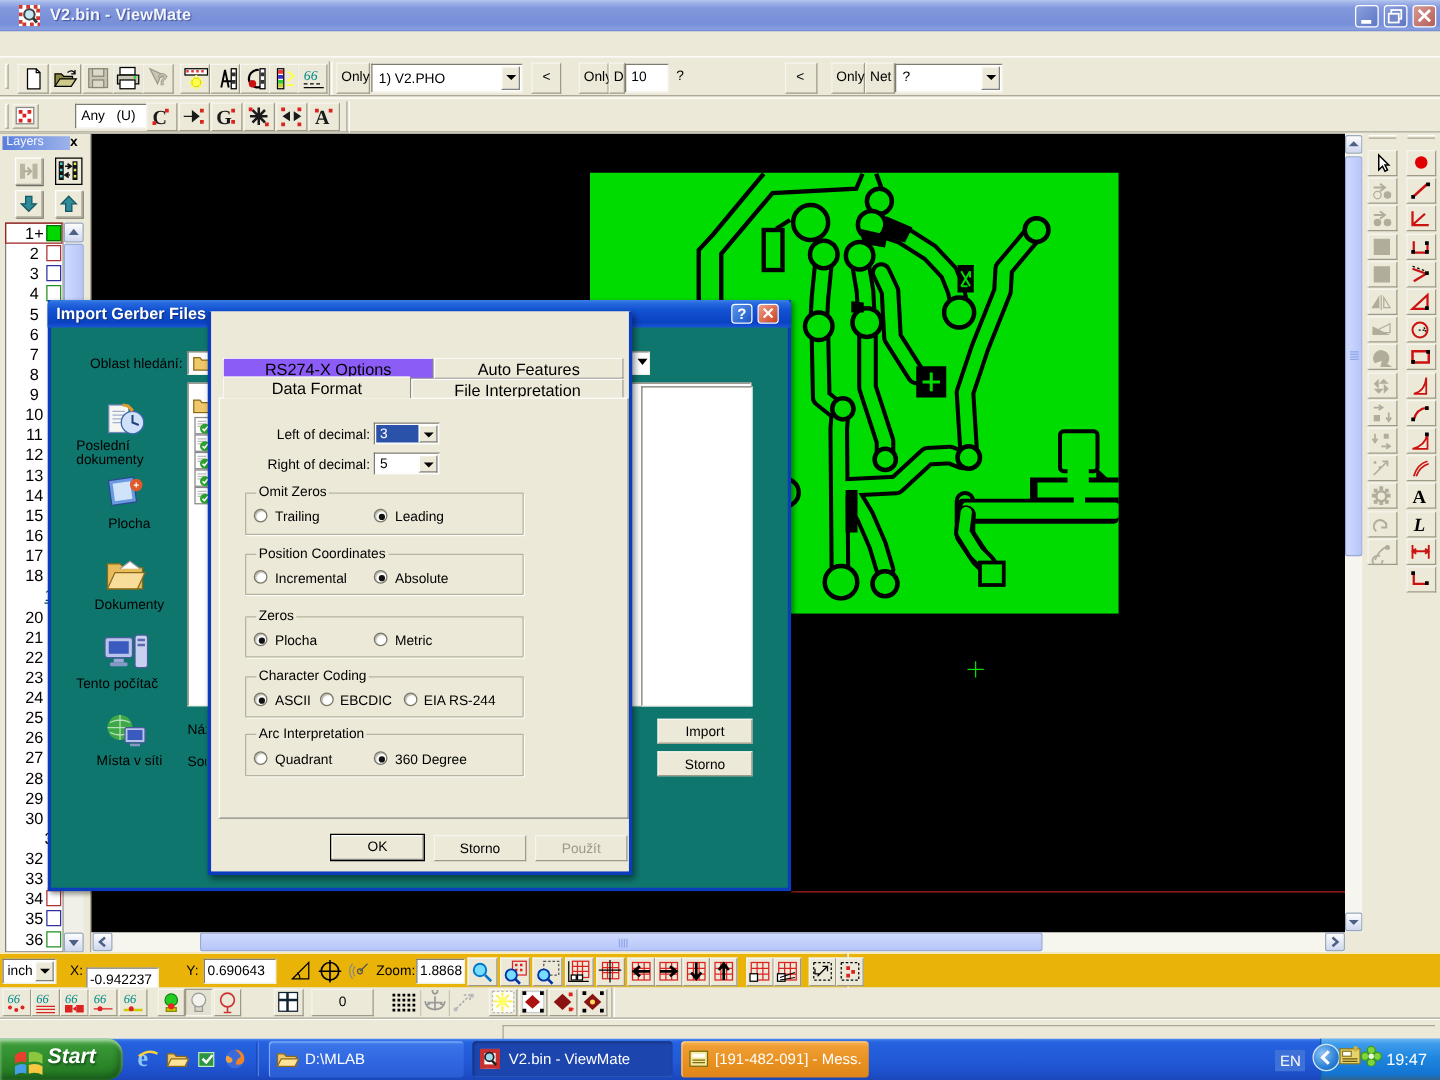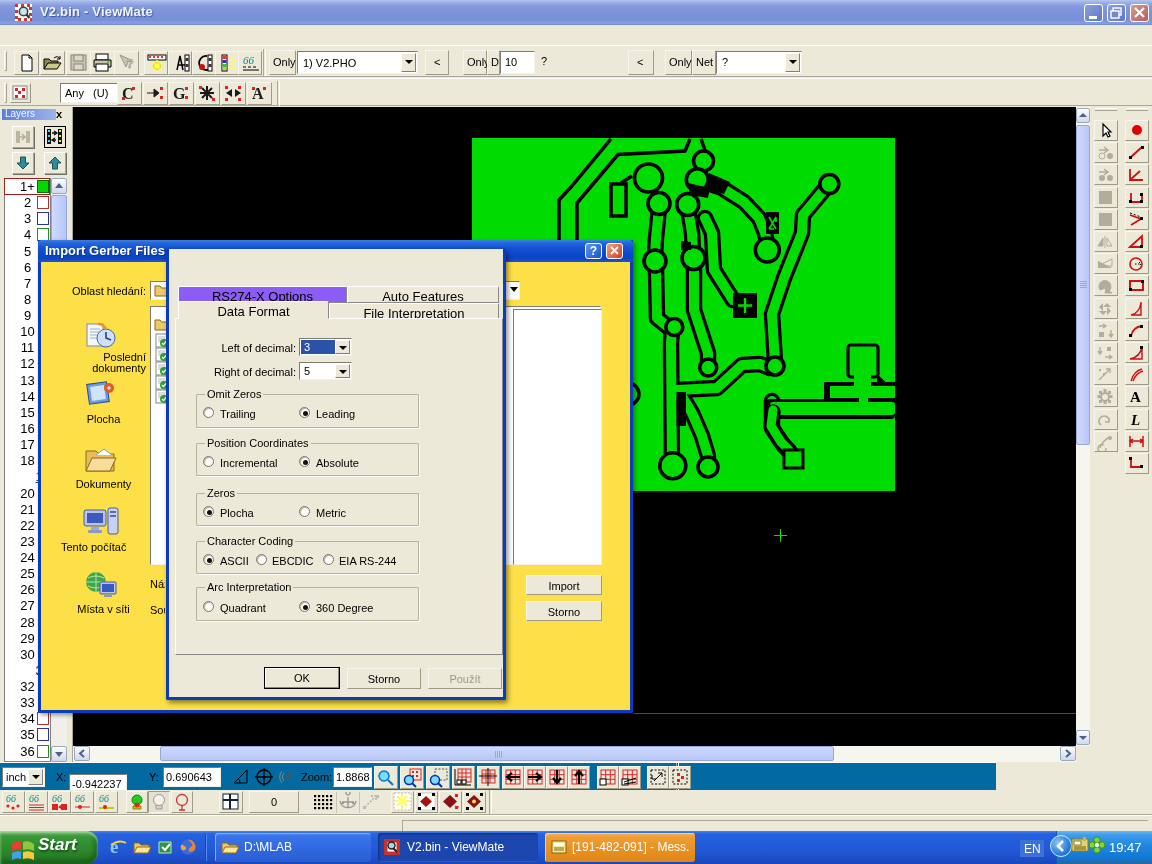--- a/index.html
+++ b/index.html
@@ -674,21 +674,21 @@
         </div>
   <div class="abs" style="left:0;top:17px;width:16px;height:116px;background:linear-gradient(90deg,#cfdafe,#b7c6f8);border:1px solid #98a8d8;border-radius:2px;"></div>
   <div class="abs" style="left:0;top:568px;width:16px;height:16px;background:linear-gradient(180deg,#fdfdfd,#d0d8f0);border:1px solid #9ab;border-radius:2px;">
           <svg width="14" height="14">
             <path d="M7 10 L11 5 H3 z" fill="#4d6185"></path>
           </svg>
         </div>
  </div>
 </div>
 
-<div class="abs" id="st1" style="left:0;top:762px;width:996px;height:28px;background:#0369a1;border-top:1px solid #fff;">
+<div class="abs" id="st1" style="left:0;top:762px;width:1152px;height:28px;background:#eab308;border-top:1px solid #fff;">
  <div class="abs sunk" style="left:2px;top:4px;width:43px;height:20px;background:#fff;">
   <div class="abs t11" style="left:3px;top:3px;">inch</div>
   <div class="ddbtn">
           <div class="arrow-dn" style="left:3px;top:5px;"></div>
         </div>
  </div>
  <div class="abs t11" style="left:56px;top:8px;">X:</div>
  <div class="abs sunk" style="left:69px;top:0;width:58px;height:20px;margin-top:11px;">
         <div class="abs t11" style="left:2px;top:3px;">-0.942237</div>
       </div>
@@ -1026,21 +1026,21 @@
           <circle cx="10" cy="9.5" r="2" fill="#ffdd55"></circle>
         </svg>
       </div>
  <div class="abs" style="left:489px;top:0px;width:3px;height:24px;border-left:1px solid #aca899;border-right:1px solid #fff;"></div>
 </div>
 
 <div class="abs" id="st3" style="left:0;top:814px;width:1152px;height:17px;background:#ece9d8;border-top:1px solid #aca899;box-shadow:inset 0 1px 0 #fff;">
  <div class="abs" style="left:402px;top:5px;width:746px;height:12px;border-top:1px solid #aca899;border-left:1px solid #aca899;"></div>
 </div>
 
-<div class="abs" id="imp" style="left:38px;top:240px;width:595px;height:473px;background:#fde047;border:3px solid #0a3cbc;border-top:none;border-radius:0 0 2px 2px;box-shadow:2px 2px 4px rgba(0,0,0,.4);">
+<div class="abs" id="imp" style="left:38px;top:240px;width:595px;height:473px;background:#0f766e;border:3px solid #0a3cbc;border-top:none;border-radius:0 0 2px 2px;box-shadow:2px 2px 4px rgba(0,0,0,.4);">
  <div class="abs" style="left:-3px;top:0px;width:595px;height:22px;border-radius:4px 4px 0 0;background:linear-gradient(180deg,#3a80e4 0%,#2668dd 12%,#1353d3 35%,#0d4acb 60%,#0a43c2 82%,#1a55d8 100%);">
   <div class="abs" style="left:7px;top:3px;font-size:13px;font-weight:bold;color:#fff;text-shadow:1px 1px 1px #10307a;">Import Gerber Files</div>
   <div class="abs" style="left:547px;top:3px;width:17px;height:16px;border-radius:3px;background:linear-gradient(135deg,#5a96e8,#1a55c8);border:1px solid #fff;color:#fff;font-weight:bold;font-size:12px;text-align:center;">?</div>
   <div class="abs" style="left:568px;top:3px;width:17px;height:16px;border-radius:3px;background:linear-gradient(135deg,#f0a088,#cc3f1e);border:1px solid #fff;">
           <svg width="15" height="14">
             <path d="M4 3 L11 10 M11 3 L4 10" stroke="#fff" stroke-width="1.8"></path>
           </svg>
         </div>
  </div>
  <div class="abs t11" style="left:31px;top:45px;">Oblast hledání:</div>
@@ -1115,21 +1115,21 @@
           <g stroke="#9fb0d0">
             <line x1="5" y1="9" x2="15" y2="9"></line>
             <line x1="5" y1="12" x2="15" y2="12"></line>
             <line x1="5" y1="15" x2="15" y2="15"></line>
             <line x1="5" y1="18" x2="15" y2="18"></line>
           </g>
           <circle cx="21" cy="18" r="9" fill="#cfe0f8" stroke="#3a66b0"></circle>
           <path d="M21 12 V18 L26 20" stroke="#20427a" stroke-width="1.6" fill="none"></path>
           <path d="M13 4 a9 9 0 0 1 8 5" stroke="#e09a28" stroke-width="2.5" fill="none"></path>
         </svg>
-  <div class="abs" style="left:0;top:42px;width:85px;text-align:right;font-size:11px;line-height:11px;">Poslední<br>dokumenty</div>
+  <div class="abs" style="left:0;top:42px;width:85px;text-align:left;font-size:11px;line-height:11px;">Poslední<br>dokumenty</div>
   <svg class="abs" style="left:24px;top:70px;" width="32" height="30">
           <rect x="3" y="3" width="20" height="20" fill="#6a9ae0" stroke="#2a4a90" transform="rotate(-8 13 13)"></rect>
           <rect x="6" y="6" width="14" height="14" fill="#cfe4fa" transform="rotate(-8 13 13)"></rect>
           <circle cx="24" cy="8" r="5" fill="#e05a2a"></circle>
           <path d="M22 8 h4 m-2 -2 v4" stroke="#fff"></path>
         </svg>
   <div class="abs" style="left:0;top:103px;width:85px;text-align:center;font-size:11px;">Plocha</div>
   <svg class="abs" style="left:23px;top:135px;" width="34" height="30">
           <path d="M2 26 V6 h10 l3 3 h15 v17 z" fill="#e8bc5a" stroke="#8a6a18"></path>
           <path d="M2 26 L8 13 h24 l-6 13 z" fill="#f8dc9a" stroke="#8a6a18"></path>

